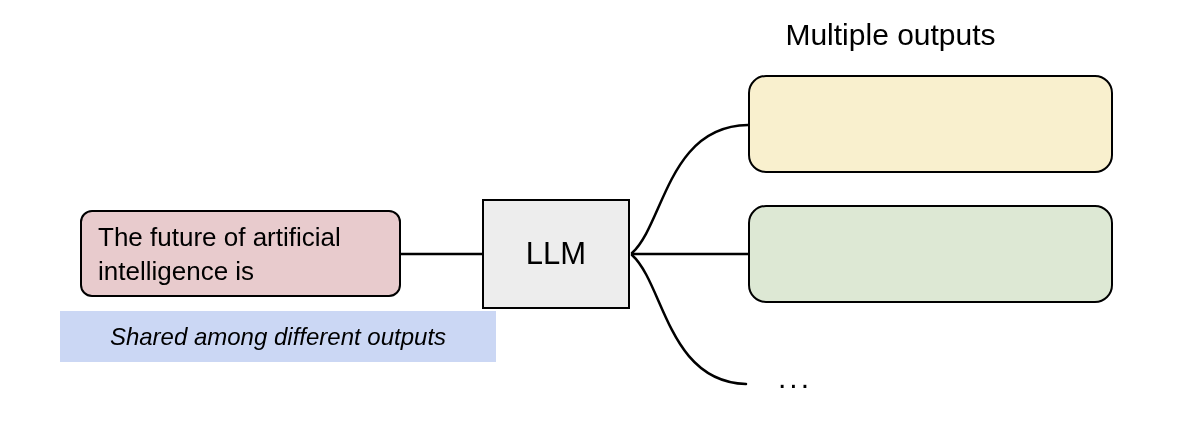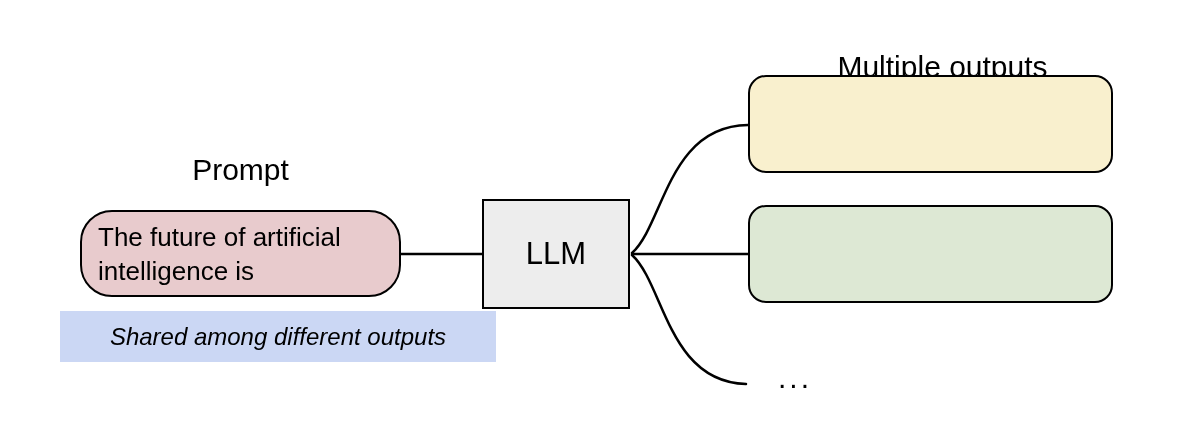--- a/index.html
+++ b/index.html
@@ -33,21 +33,21 @@
     box-sizing: border-box;
     border: 2.5px solid #000000;
     display: flex;
     align-items: center;
   }
   .prompt-box {
     left: 80px;
     top: 210px;
     width: 321px;
     height: 87px;
-    border-radius: 32px;
+    border-radius: 12px;
     padding: 0 12px 0 16px;
     font-size: 26px;
     line-height: 34px;
     justify-content: flex-start;
   }
   .llm-box {
     left: 482px;
     top: 199px;
     width: 148px;
     height: 110px;
@@ -74,24 +74,23 @@
     text-align: center;
     font-size: 30px;
     line-height: 36px;
   }
   .prompt-label {
     left: 80px;
     top: 152px;
     width: 321px;
   }
   .outputs-label {
-    left: 760px;
+    left: 708px;
     top: 17px;
     width: 365px;
-    margin-top: 32px;
   }
   .note {
     position: absolute;
     left: 60px;
     top: 311px;
     width: 436px;
     height: 51px;
     display: flex;
     align-items: center;
     justify-content: center;
@@ -114,21 +113,20 @@
 
 <div class="canvas">
 
   <svg class="edges" viewBox="0 0 1200 426" aria-hidden="true">
     <path d="M400,254 L482,254" style="stroke: rgb(0, 0, 0);"></path>
     <path d="M632,253 C664,224 668,126 748,125" style="stroke: rgb(0, 0, 0);"></path>
     <path d="M632,254 L748,254" style="stroke: rgb(0, 0, 0);"></path>
     <path d="M632,255 C664,284 668,382 746,384" style="stroke: rgb(0, 0, 0);"></path>
   </svg>
 
-  <div class="label prompt-label">Prompt</div>
 
   <div class="box prompt-box" style="background-color: rgb(232, 203, 205);">
     <span>The future of artificial intelligence is</span>
   </div>
 
   <div class="note" style="background-color: rgb(203, 215, 244);">Shared among different outputs</div>
 
   <div class="box llm-box" style="background-color: rgb(237, 237, 237);">
     <span>LLM</span>
   </div>

